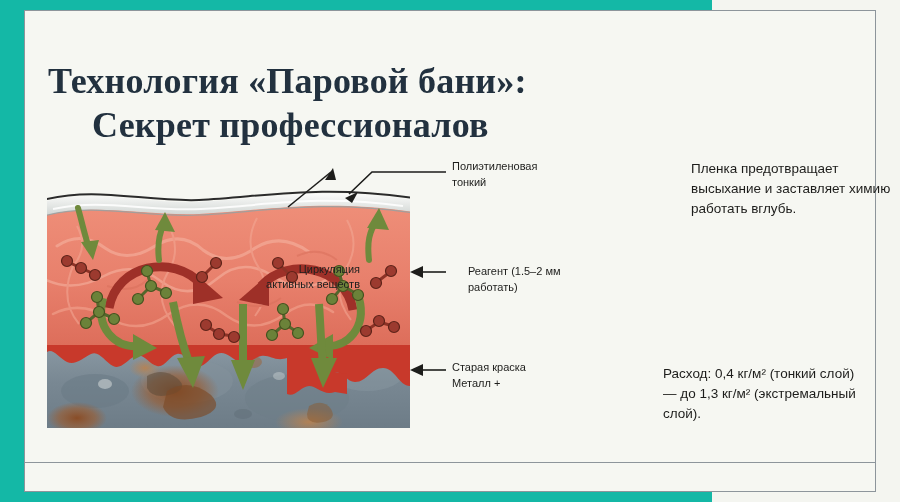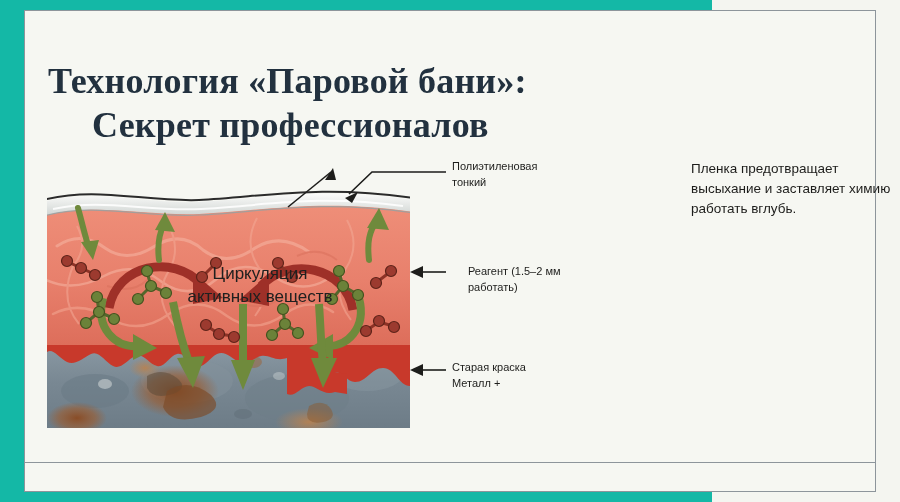--- a/index.html
+++ b/index.html
@@ -41,22 +41,22 @@
   .illus{
     position:absolute;left:47px;top:186px;width:363px;height:242px;
     overflow:hidden;
     background:#f6f7f2;
   }
   .illus svg{display:block;}
 
   
   .center-caption{
     position:absolute;left:160px;top:262px;width:200px;
-    text-align:center;
-    font-size:17px;line-height:1.38;color:#20201f;
+    text-align:right;
+    font-size:11px;line-height:1.38;color:#20201f;
   }
 
   
   .leaders{position:absolute;left:0;top:0;width:900px;height:502px;pointer-events:none;}
 
   
   .label{
     position:absolute;
     font-size:11px;line-height:1.42;color:#1d1d1b;
   }
@@ -381,14 +381,15 @@
     <div>Реагент (1.5–2 мм</div>
     <div>работать)</div>
   </div>
 
   <div class="label label-metal">
     <div>Старая краска</div>
     <div>Металл +</div>
   </div>
 
   <div class="note note-top">Пленка предотвращает высыхание и заставляет химию работать вглубь.</div>
+  <div class="note note-bottom">Расход: 0,4 кг/м² (тонкий слой) — до 1,3 кг/м² (экстремальный слой).</div>
 
 </div>
 
 </body></html>

